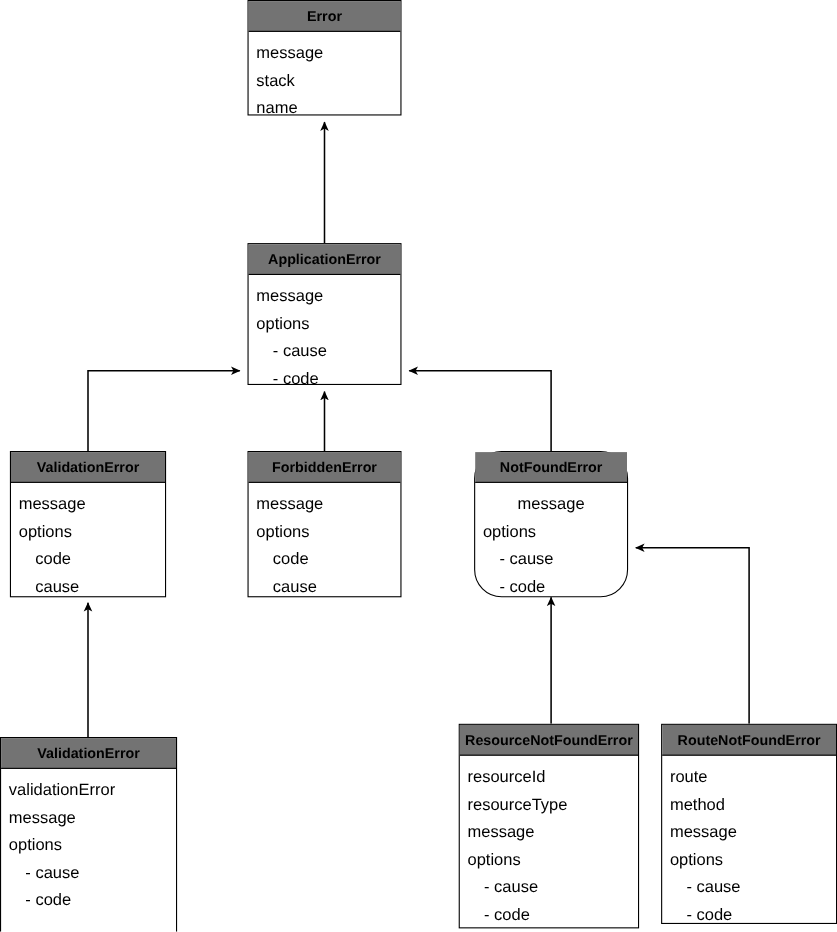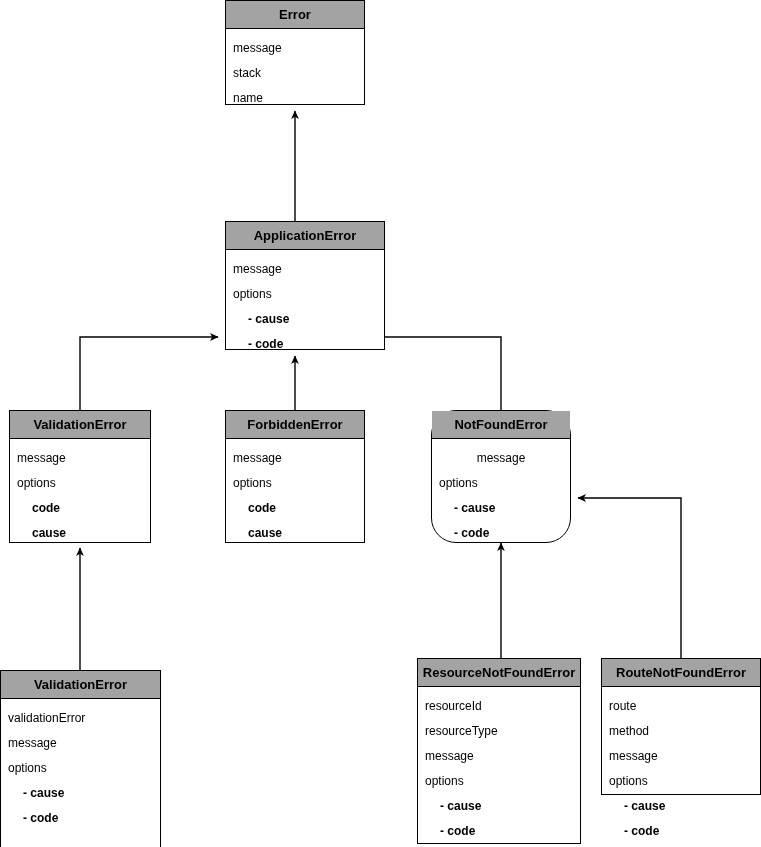--- a/index.html
+++ b/index.html
@@ -36,41 +36,40 @@
   }
   .uml-class-header {
     box-sizing: border-box;
     height: 28px;
     line-height: 27px;
     text-align: center;
     font-size: 13px;
     font-weight: bold;
     color: #000000;
     border-bottom: 1px solid #000000;
-    background: #a3a3a3;
+    background: #737373;
     white-space: nowrap;
     overflow: hidden;
   }
   .uml-attr-list {
     box-sizing: border-box;
     padding: 7px 0 6px 0;
   }
   .uml-attr {
     box-sizing: border-box;
     height: 25px;
     line-height: 25px;
-    font-size: 12px;
+    font-size: 15px;
     color: #000000;
     padding-left: 7px;
     white-space: nowrap;
     overflow: hidden;
   }
   .uml-attr.indent {
     padding-left: 22px;
-    font-weight: bold;
   }
   .uml-attr.center {
     text-align: center;
     padding-left: 0;
   }
 </style>
 </head>
 <body>
 
 <div id="diagram-canvas">
@@ -99,21 +98,21 @@
 
   <div class="uml-class" style="left:225px; top:0px; width:140px; height:105px;">
     <div class="uml-class-header">Error</div>
     <div class="uml-attr-list">
       <div class="uml-attr">message</div>
       <div class="uml-attr">stack</div>
       <div class="uml-attr">name</div>
     </div>
   </div>
 
-  <div class="uml-class" style="left:225px; top:221px; width:160px; height:129px;">
+  <div class="uml-class" style="left:225px; top:221px; width:140px; height:129px;">
     <div class="uml-class-header">ApplicationError</div>
     <div class="uml-attr-list">
       <div class="uml-attr">message</div>
       <div class="uml-attr">options</div>
       <div class="uml-attr indent">- cause</div>
       <div class="uml-attr indent">- code</div>
     </div>
   </div>
 
   <div class="uml-class" style="left:9px; top:410px; width:142px; height:133px;">
@@ -162,21 +161,21 @@
     <div class="uml-attr-list">
       <div class="uml-attr">resourceId</div>
       <div class="uml-attr">resourceType</div>
       <div class="uml-attr">message</div>
       <div class="uml-attr">options</div>
       <div class="uml-attr indent">- cause</div>
       <div class="uml-attr indent">- code</div>
     </div>
   </div>
 
-  <div class="uml-class" style="left:601px; top:658px; width:160px; height:137px;">
+  <div class="uml-class" style="left:601px; top:658px; width:160px; height:182px;">
     <div class="uml-class-header">RouteNotFoundError</div>
     <div class="uml-attr-list">
       <div class="uml-attr">route</div>
       <div class="uml-attr">method</div>
       <div class="uml-attr">message</div>
       <div class="uml-attr">options</div>
       <div class="uml-attr indent">- cause</div>
       <div class="uml-attr indent">- code</div>
     </div>
   </div>

